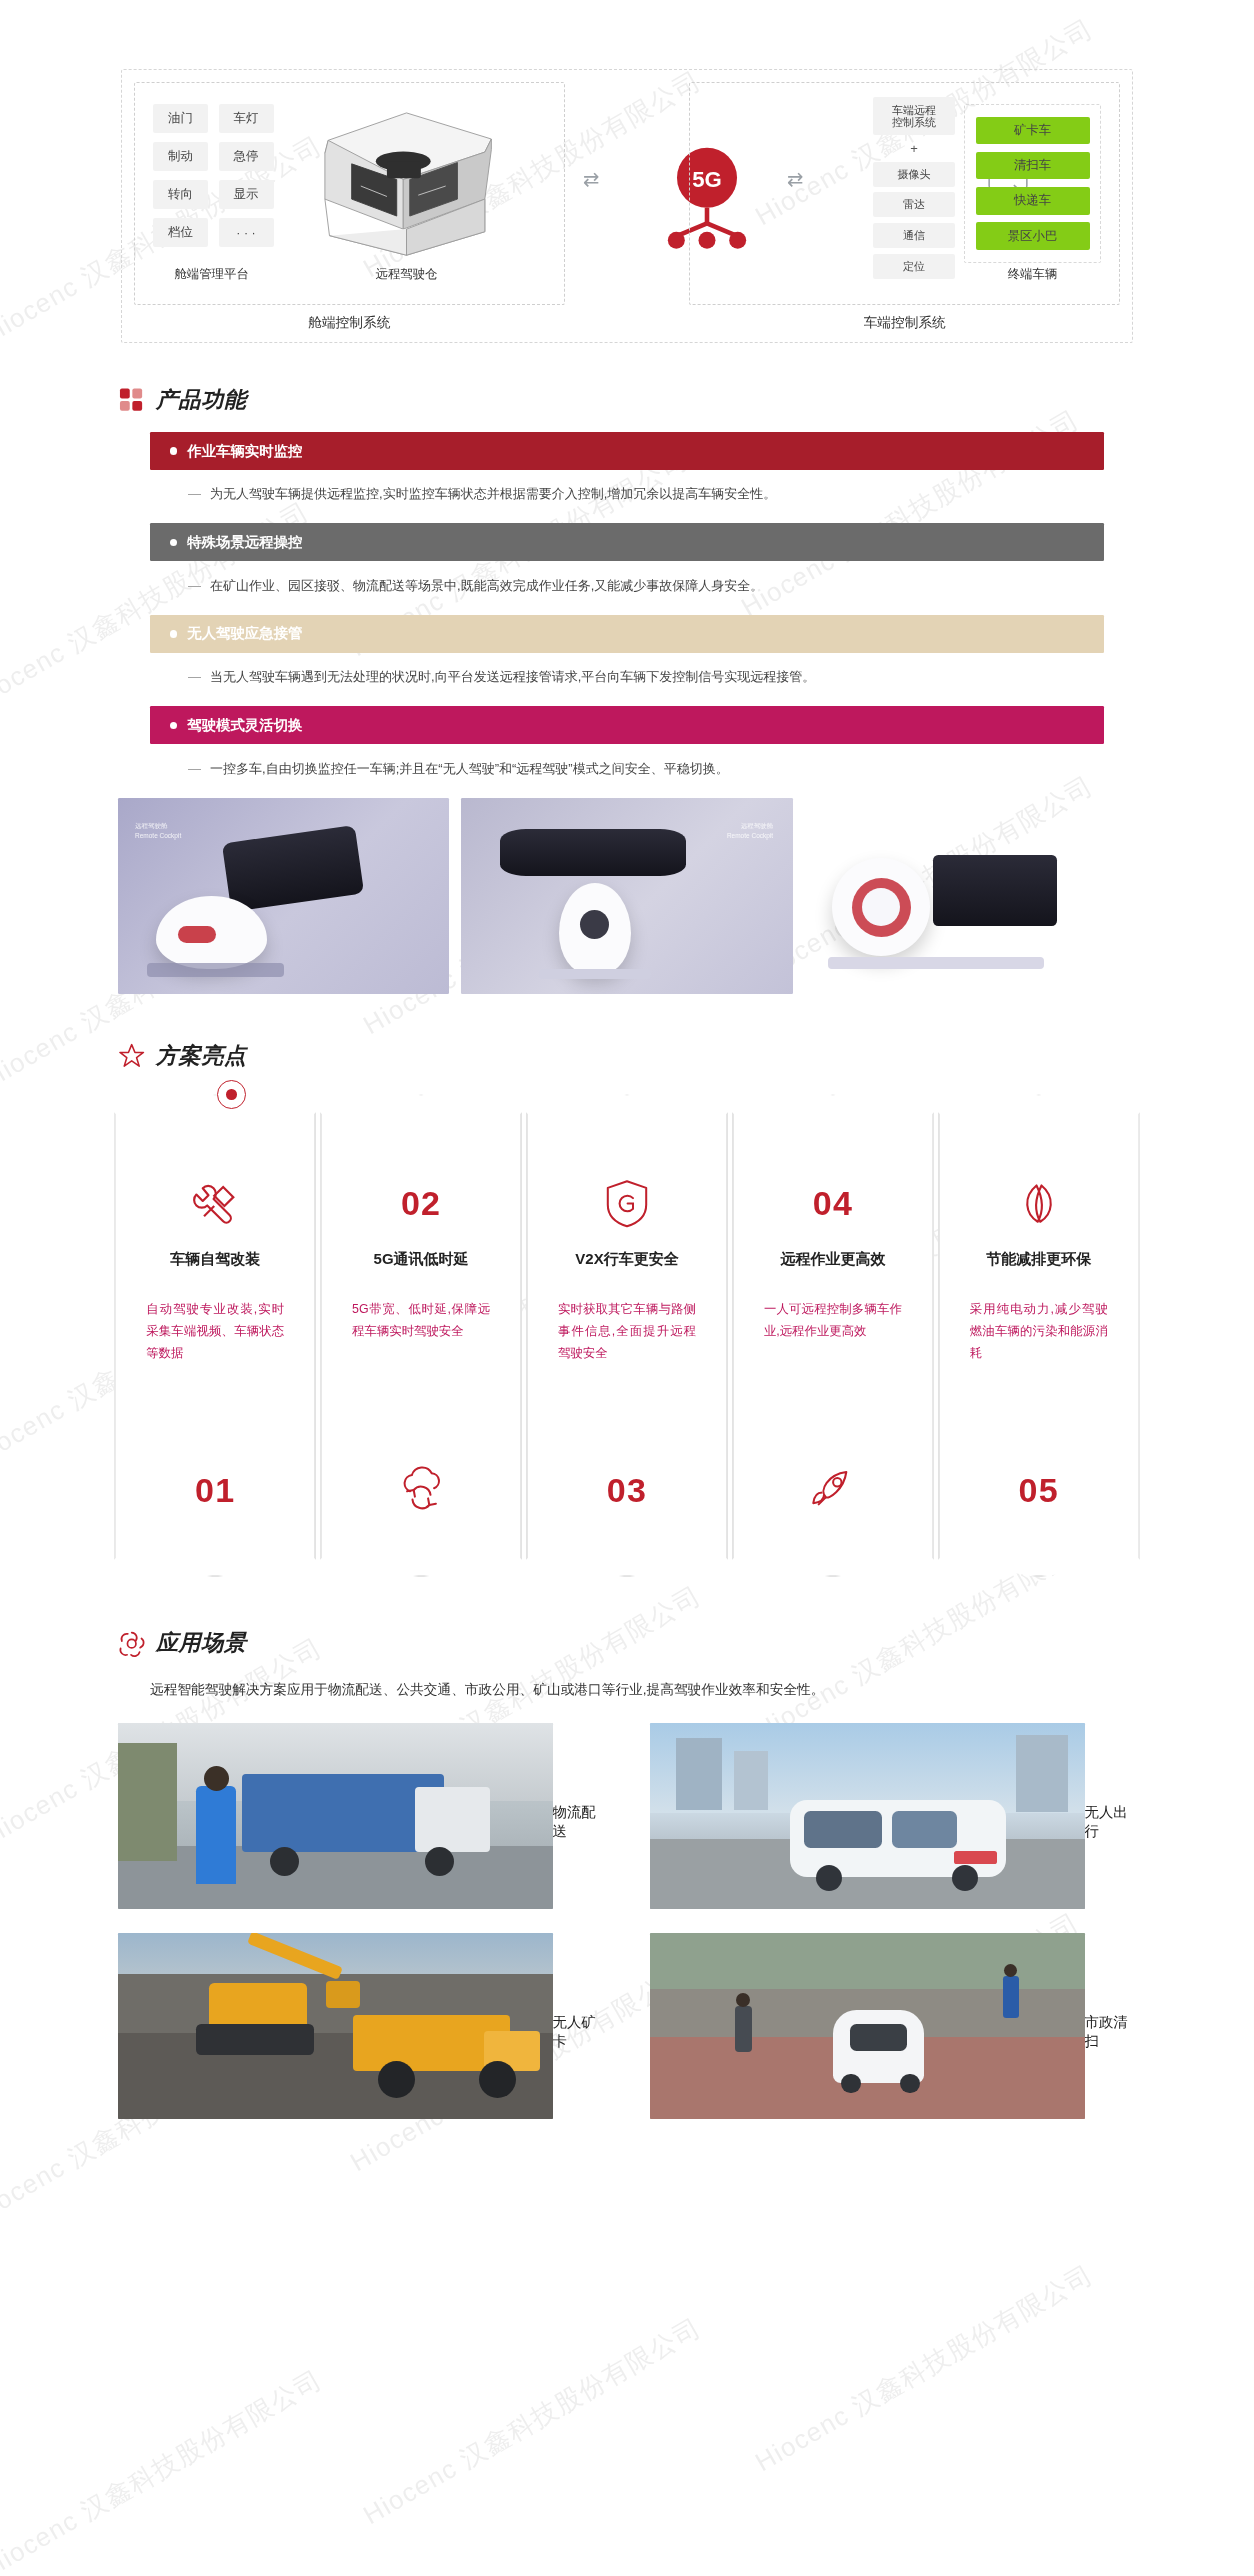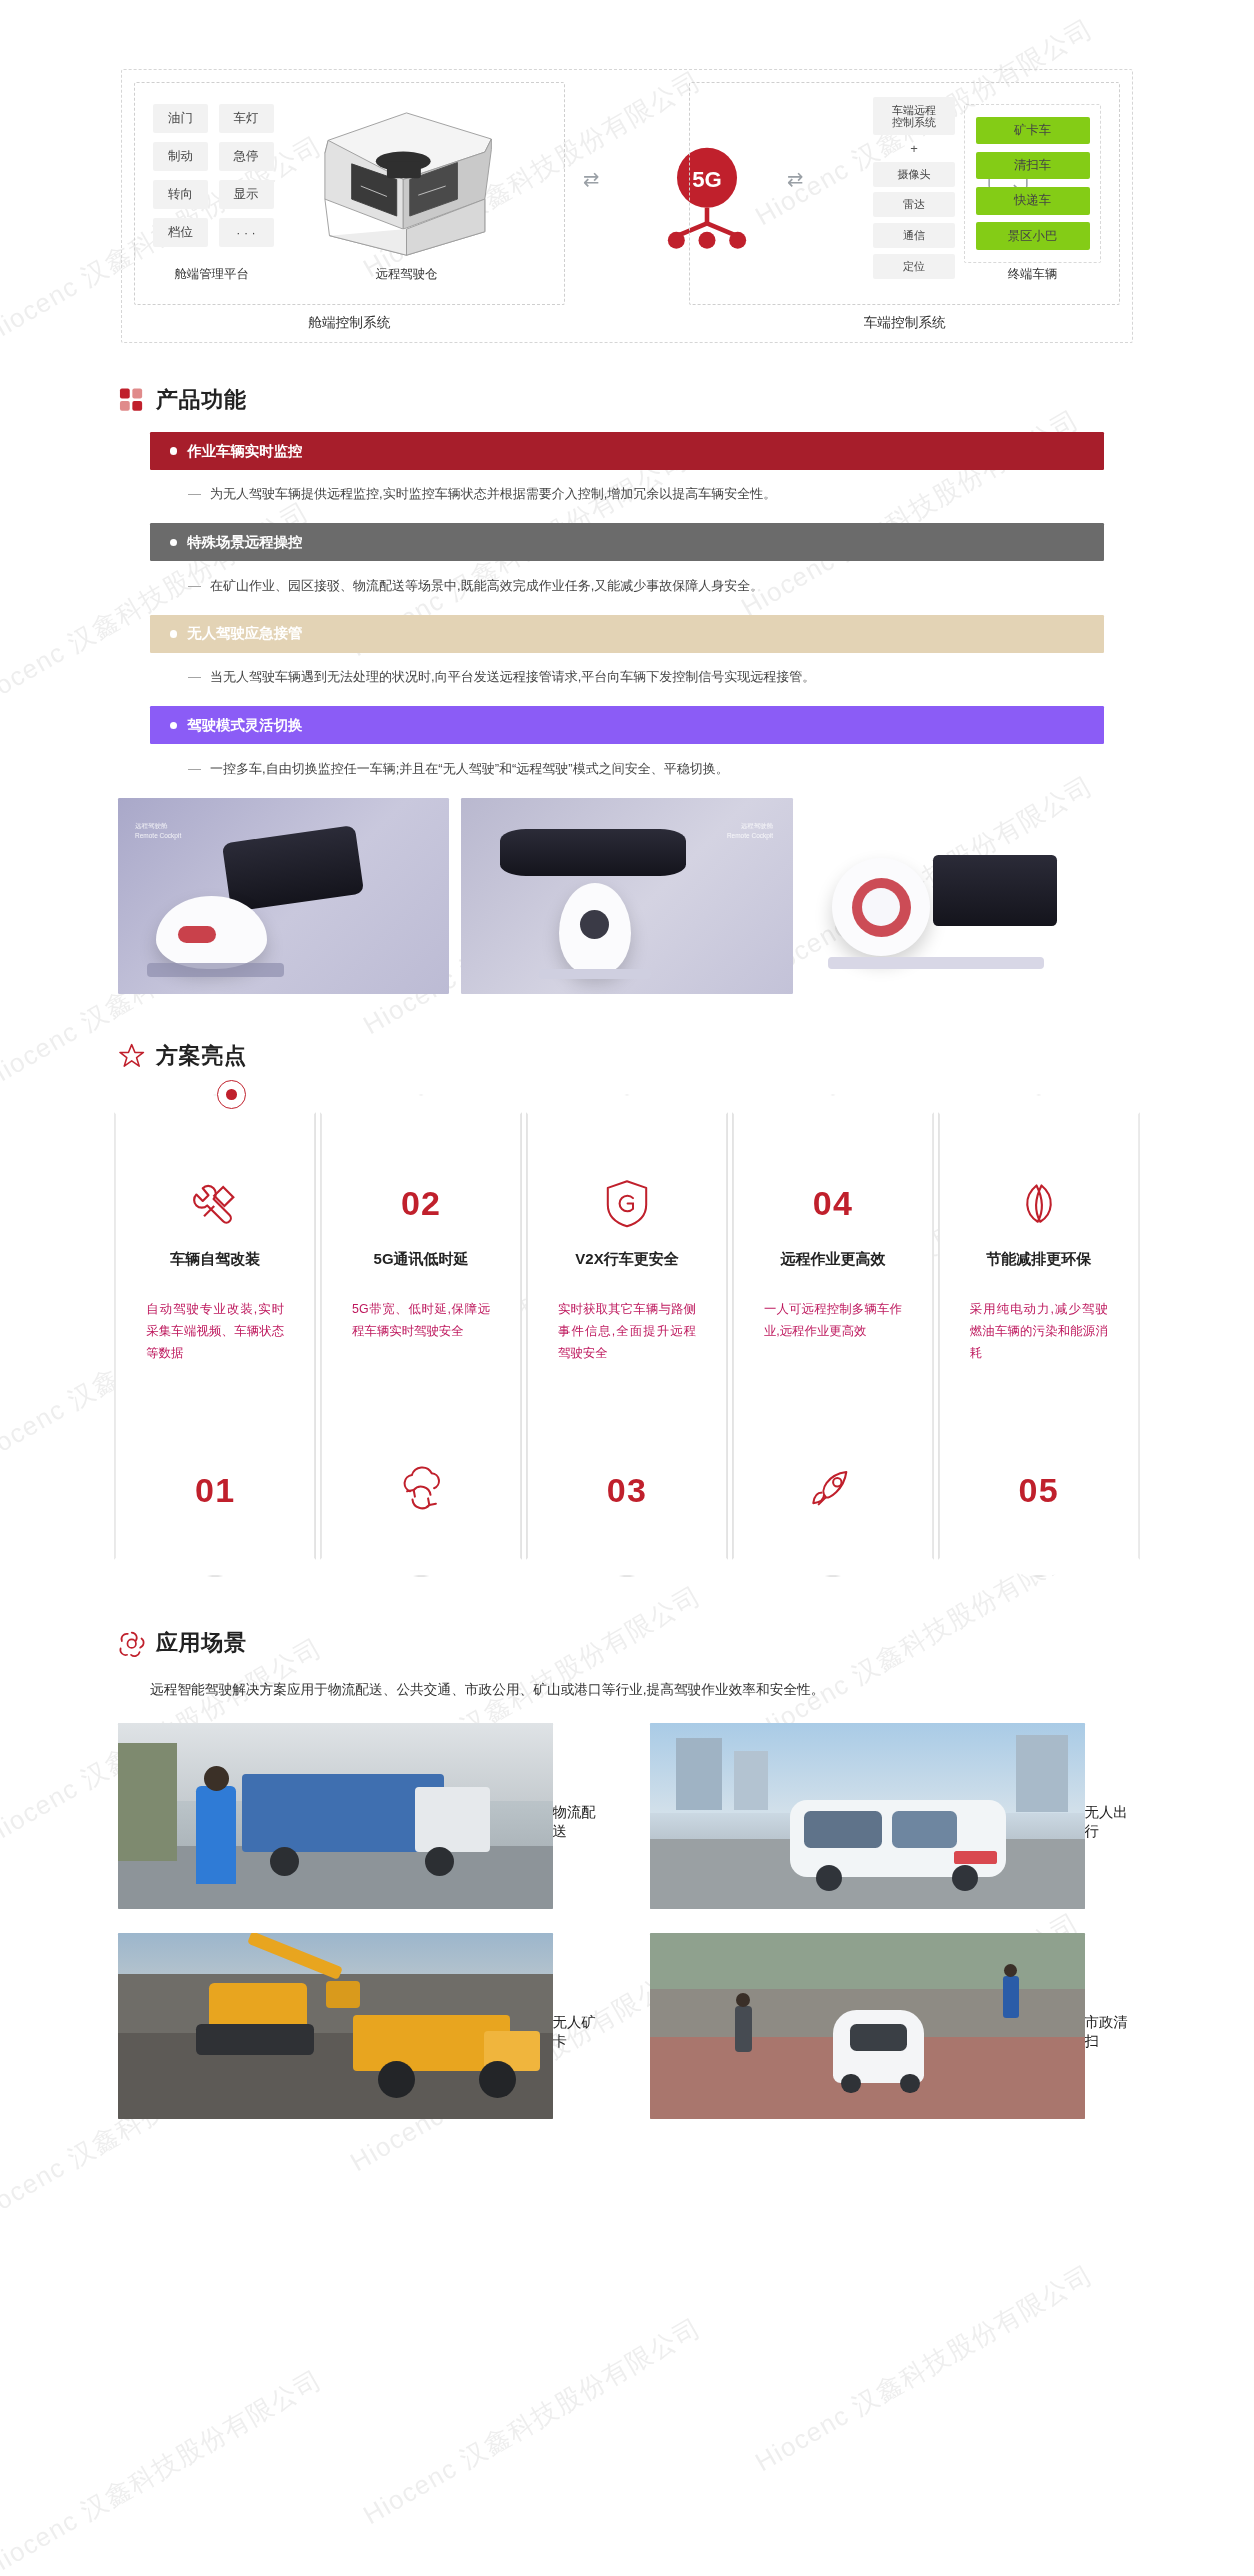--- a/index.html
+++ b/index.html
@@ -161,20 +161,21 @@
     width: 137px; text-align: center;
     font-size: 12.4px; color: #333;
   }
 
   
   .sec-head {
     display: flex;
     align-items: center;
     gap: 10.5px;
     margin: 42px 0 0 118px;
+    font-style: italic;
   }
   .sec-head .sec-title {
     font-size: 22px;
     font-weight: bold;
     color: #222;
     letter-spacing: 0.7px;
   }
   .sec-icon { width: 27.4px; height: 27.4px; }
 
   
@@ -475,21 +476,21 @@
 
     <div class="feat-bar" style="background:#e3d3b5; color:#ffffff;">
       <span class="dot"></span>
       <span>无人驾驶应急接管</span>
     </div>
     <div class="feat-text">
       <span class="dash">—</span>
       <span>当无人驾驶车辆遇到无法处理的状况时,向平台发送远程接管请求,平台向车辆下发控制信号实现远程接管。</span>
     </div>
 
-    <div class="feat-bar" style="background:#8b5cf6; color:#ffffff;">
+    <div class="feat-bar" style="background:#be185d; color:#ffffff;">
       <span class="dot"></span>
       <span>驾驶模式灵活切换</span>
     </div>
     <div class="feat-text">
       <span class="dash">—</span>
       <span>一控多车,自由切换监控任一车辆;并且在“无人驾驶”和“远程驾驶”模式之间安全、平稳切换。</span>
     </div>
   </div>
 
   <div class="prod-imgs">

